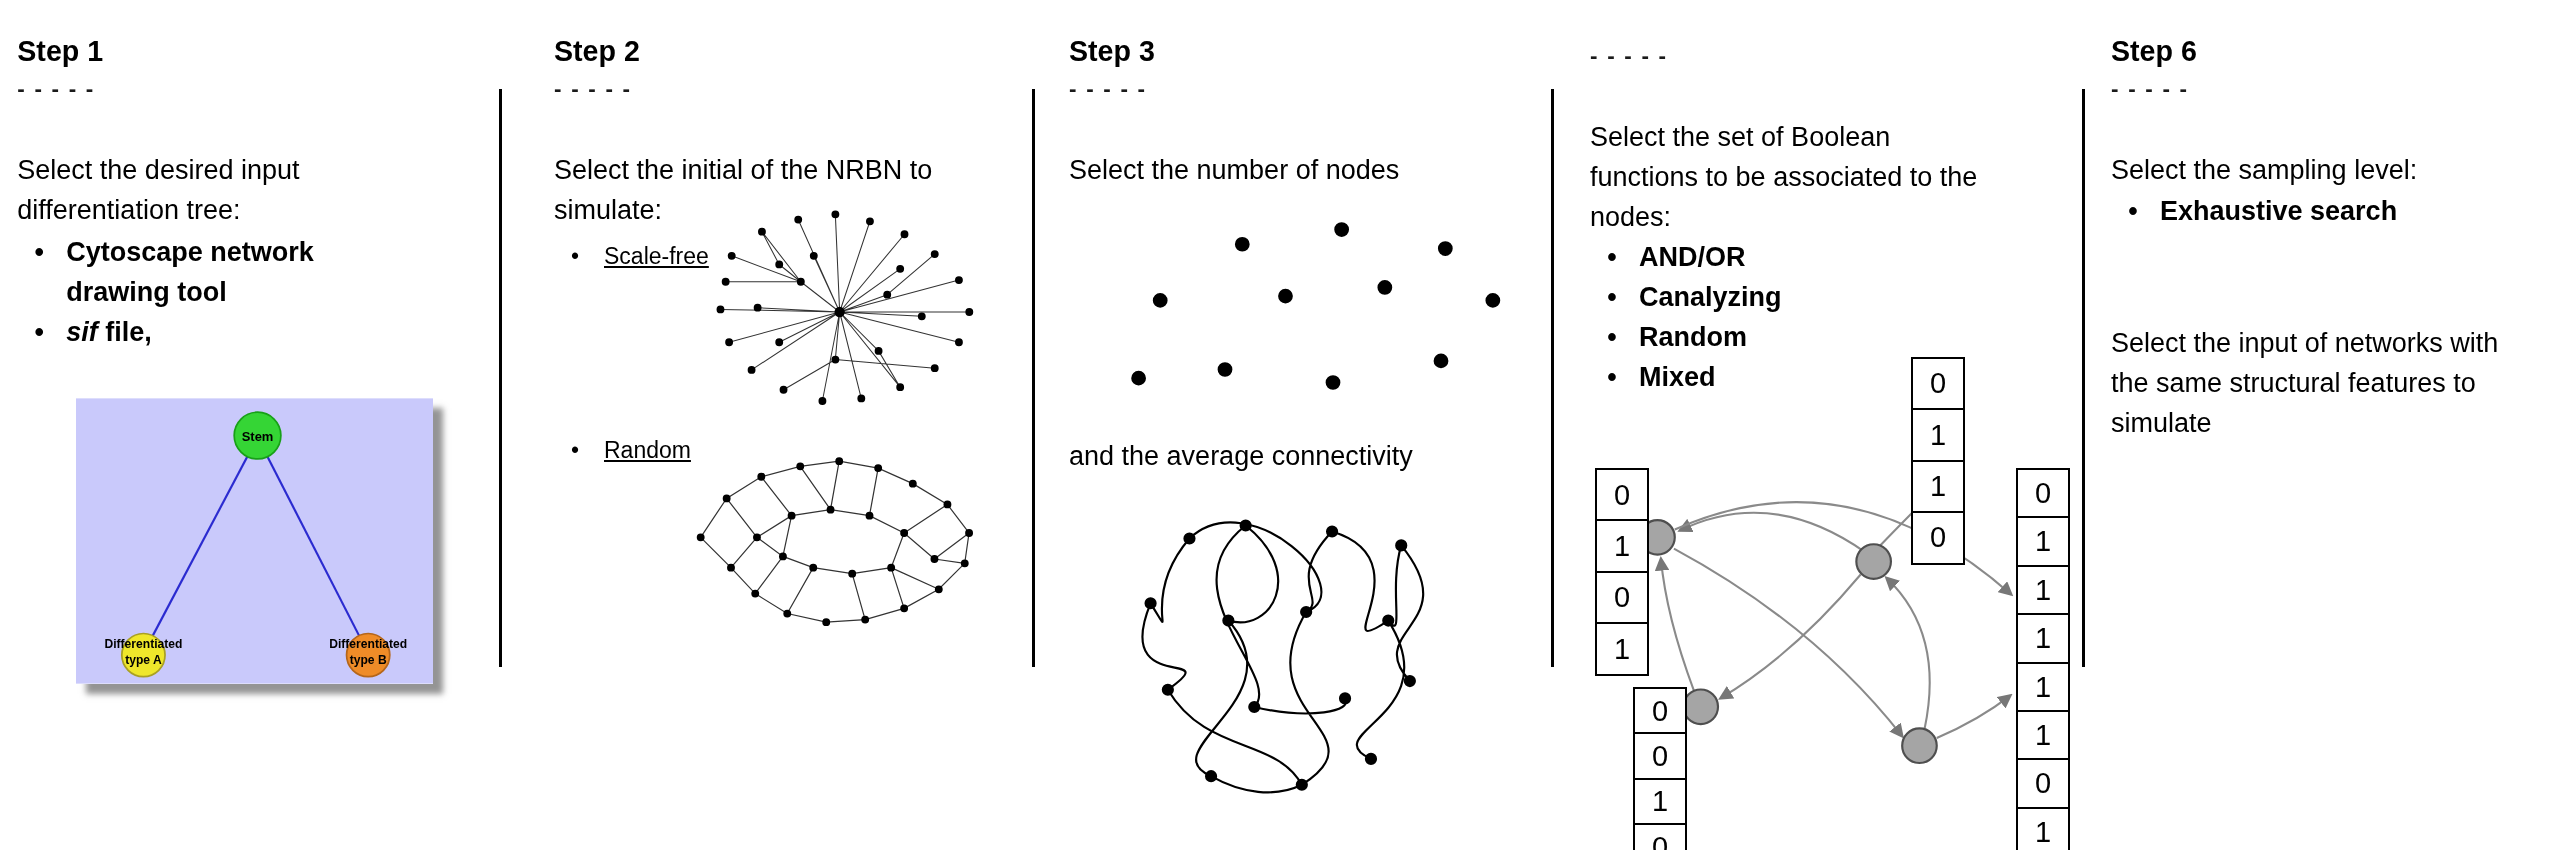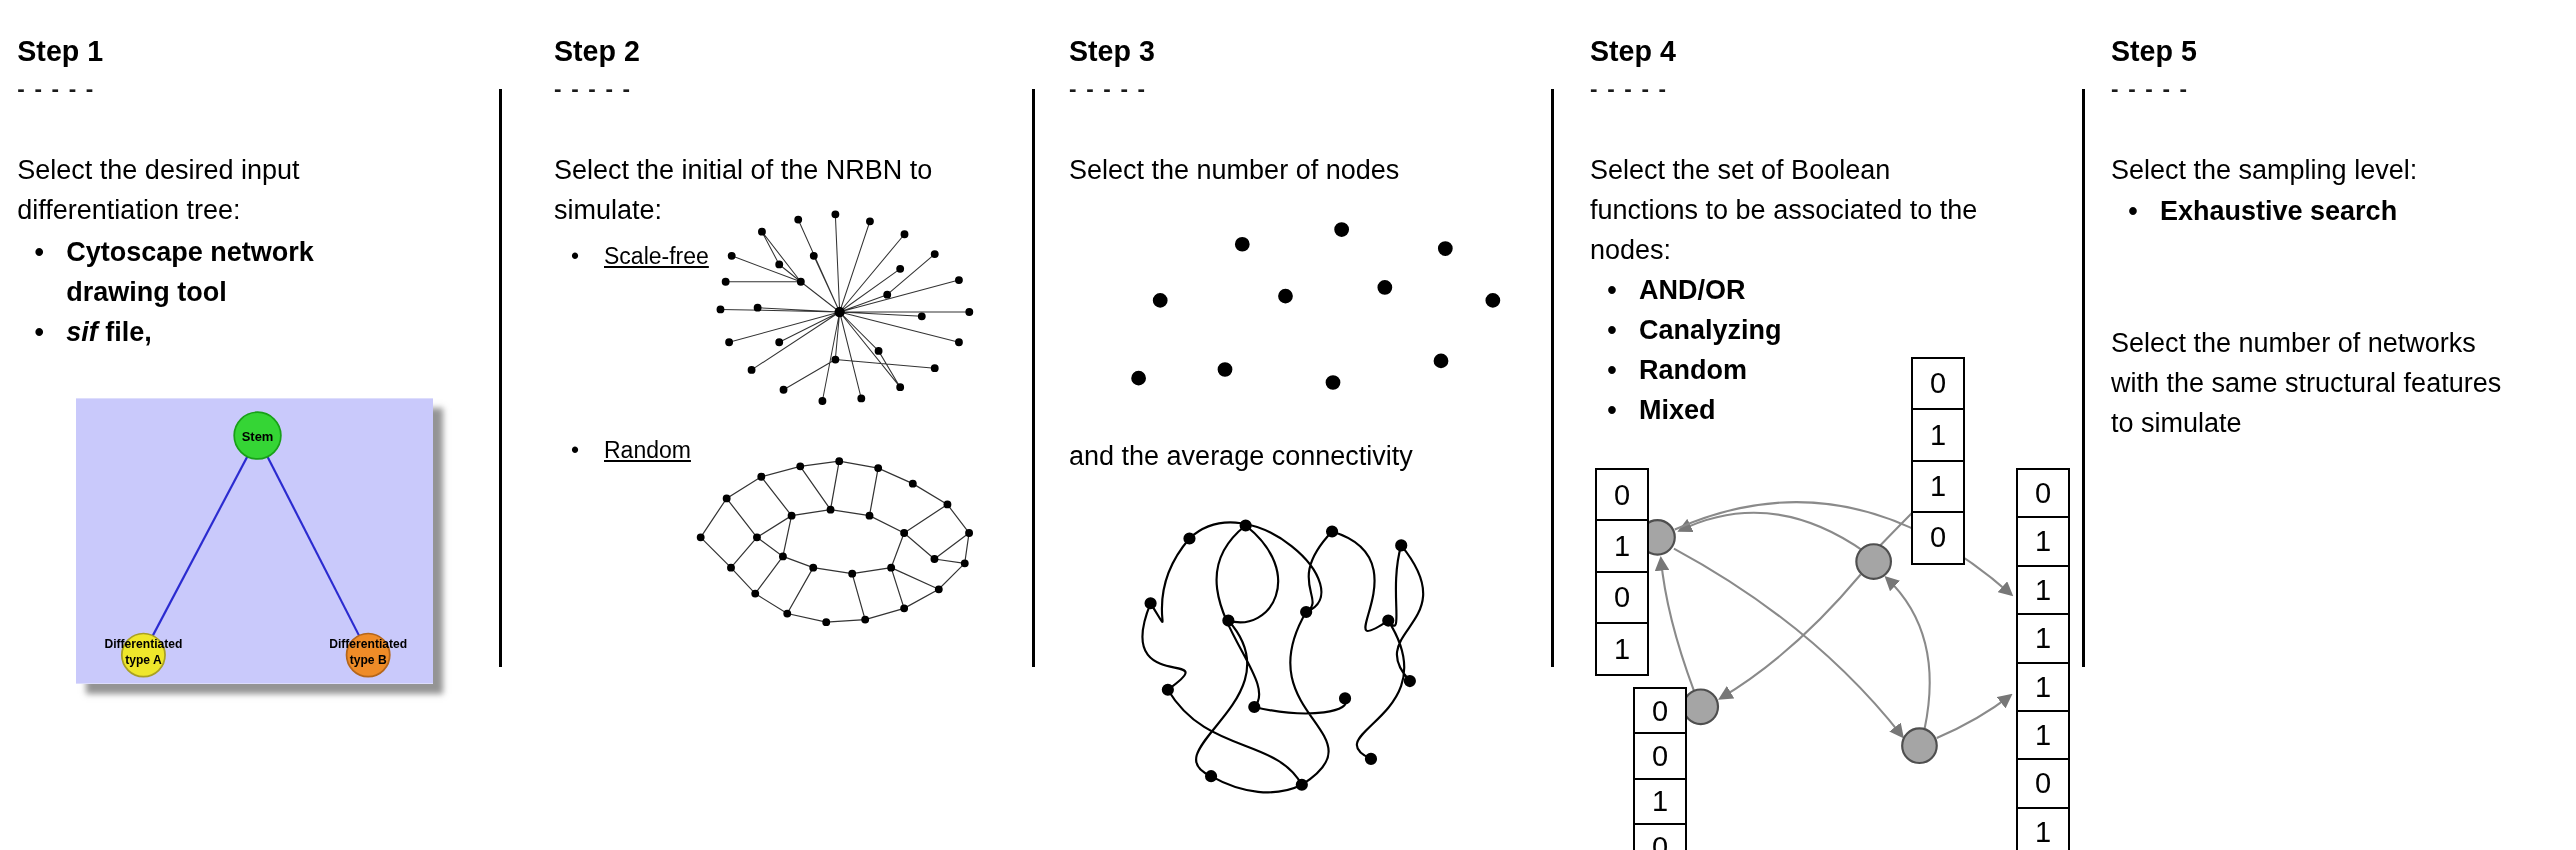--- a/index.html
+++ b/index.html
@@ -122,21 +122,20 @@
   <div class="figure" style="left:1103px; top:467px">
     <svg width="363" height="316" viewBox="0 0 420 365">
       <g>
         <path fill="none" stroke="#000" stroke-width="2.5" d="M100 50C170 -15 300 110 235 135M165 35C70 110 210 210 175 245M265 42C375 75 255 195 330 145M345 58C420 150 300 155 355 215M55 125C10 235 145 175 75 225M145 145C225 235 55 295 125 325M235 135C165 255 325 275 230 335M330 145C400 255 245 275 310 305M75 225C120 300 200 280 230 335M100 50C40 120 90 180 55 125M165 35C235 90 195 160 145 145M265 42C210 100 260 120 235 135M345 58C330 110 350 170 330 145M175 245C240 260 290 250 280 235h.1M125 325C160 345 200 350 230 335"></path>
       </g>
       <path stroke="#000" stroke-width="14" stroke-linecap="round" fill="none" d="M100 50h.1M165 35h.1M265 42h.1M345 58h.1M55 125h.1M145 145h.1M235 135h.1M330 145h.1M75 225h.1M175 245h.1M280 235h.1M355 215h.1M125 325h.1M230 335h.1M310 305h.1"></path>
     </svg>
   </div>
 
   <section class="col" style="left:1590px; width:485px">
-    <h2 class="step-title">Step 4</h2>
     <div class="dashes">- - - - -</div>
     <p class="para" style="width:407px"><span>Select the </span><b>set of Boolean functions</b><span> to be associated to the nodes:</span></p>
     <ul class="bullets" style="width:363px; margin-top:0">
       <li>AND/OR</li>
       <li>Canalyzing</li>
       <li>Random</li>
       <li>Mixed</li>
     </ul>
   </section>
 
@@ -192,23 +191,23 @@
       <div class="cell h59">1</div>
       <div class="cell h59">1</div>
       <div class="cell h59">1</div>
       <div class="cell h59">1</div>
       <div class="cell h59">0</div>
       <div class="cell h59">1</div>
     </div>
   </div>
 
   <section class="col" style="left:2111px; width:459px">
-    <h2 class="step-title">Step 5</h2>
+    <h2 class="step-title">Step 6</h2>
     <div class="dashes">- - - - -</div>
     <p class="para" style="width:459px"><span>Select the </span><b>sampling level</b><span>:</span></p>
     <ul class="bullets" style="width:459px; margin-top:1.7px">
       <li>Exhaustive search</li>
     </ul>
-    <p class="para" style="width:398px; margin-top:92px"><span>Select the </span><b>number of networks</b><span> with the same structural features to simulate</span></p>
+    <p class="para" style="width:398px; margin-top:92px"><span>Select the </span><b>input of networks</b><span> with the same structural features to simulate</span></p>
   </section>
 
 </div>
 
 
 </body></html>

